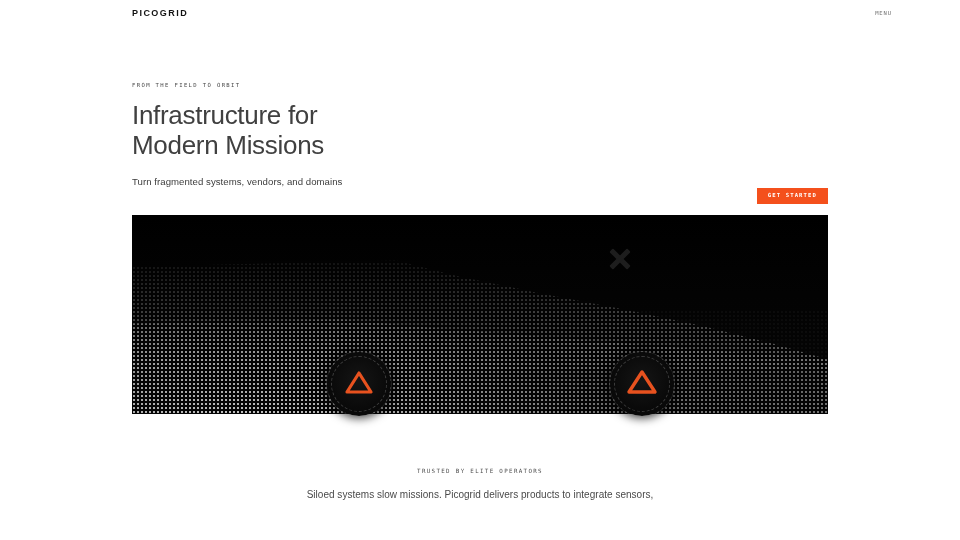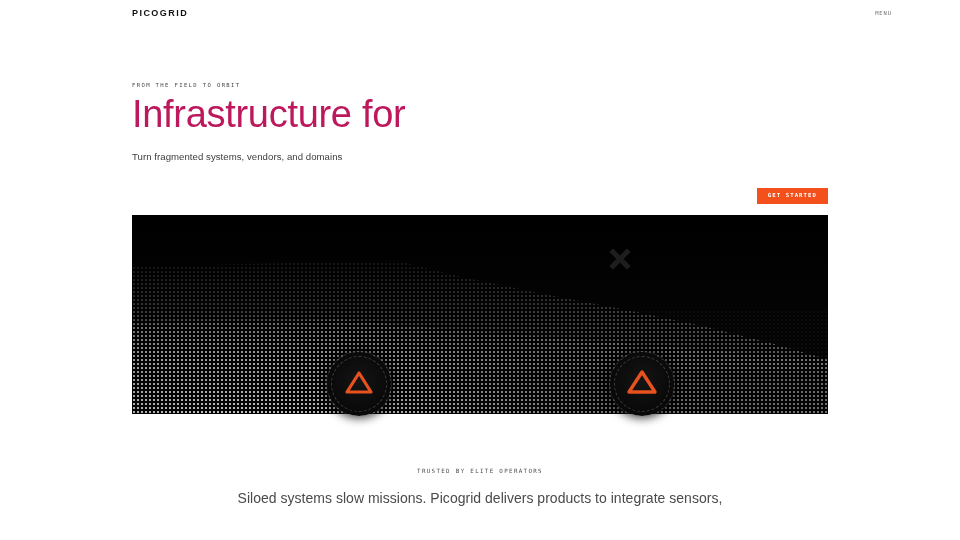--- a/index.html
+++ b/index.html
@@ -29,23 +29,23 @@
   }
 
   
   .hero-copy { position:absolute; left:132px; top:82px; width:560px; }
   .eyebrow {
     font-family:"DejaVu Sans Mono", monospace;
     font-size:5.6px; letter-spacing:1.35px; color:#4a4a4a;
     white-space:nowrap;
   }
   .headline {
-    margin-top:4px;
-    font-size:38px; font-weight:300; line-height:1.17;
-    letter-spacing:-0.3px; color:#be185d;
+    margin-top:12px;
+    font-size:26px; font-weight:300; line-height:1.17;
+    letter-spacing:-0.3px; color:#404040;
   }
   .headline .ln { display:block; }
   .subhead {
     margin-top:13px;
     font-size:9.6px; font-weight:400; line-height:1.57;
     color:#3d3d3d; letter-spacing:0.05px;
   }
   .subhead .ln { display:block; }
 
   
@@ -131,38 +131,39 @@
     position:absolute; left:0; top:468px; width:960px;
     display:flex; flex-direction:column; align-items:center;
   }
   .trusted-label {
     font-family:"DejaVu Sans Mono", monospace;
     font-size:5.8px; letter-spacing:1.35px; color:#4e4e4e;
     white-space:nowrap;
   }
   .trusted-body {
     margin-top:13px; text-align:center;
-    font-size:14px; line-height:1.62; color:#4a4a4a; letter-spacing:0.02px;
+    font-size:10px; line-height:1.62; color:#4a4a4a; letter-spacing:0.02px;
   }
   .trusted-body .ln { display:block; }
 </style>
 </head>
 <body>
 
 <div class="page">
 
   <div class="header">
     <div class="logo">PICOGRID</div>
     <button class="menu-btn">MENU</button>
   </div>
 
   <div class="hero-copy">
     <div class="eyebrow">FROM THE FIELD TO ORBIT</div>
     <h1 class="headline">
       <span class="ln">Infrastructure for</span>
+      <span class="ln">Modern Missions</span>
     </h1>
     <p class="subhead">
       <span class="ln">Turn fragmented systems, vendors, and domains</span>
     </p>
   </div>
 
   <button class="cta">GET STARTED</button>
 
   <div class="hero-img">
     <div class="sky"></div>

